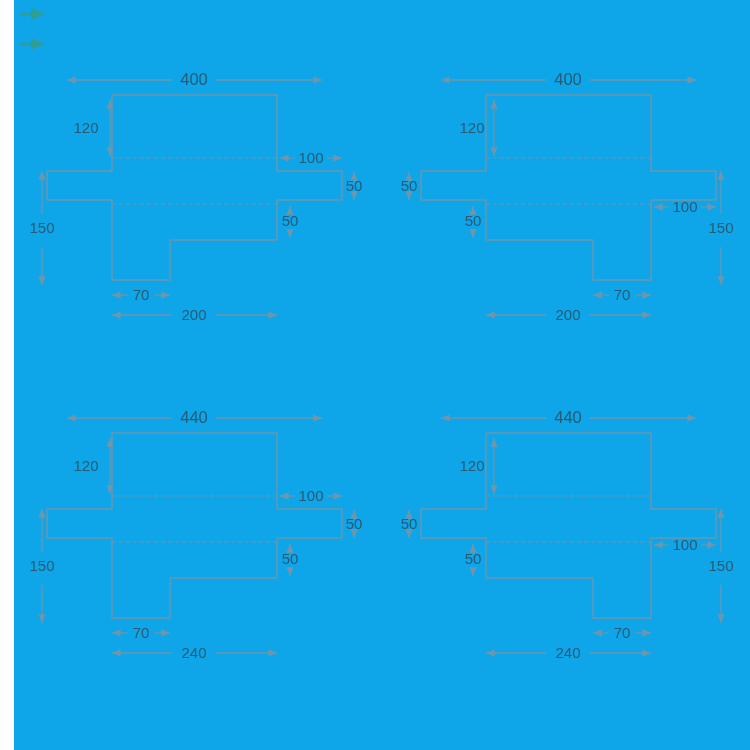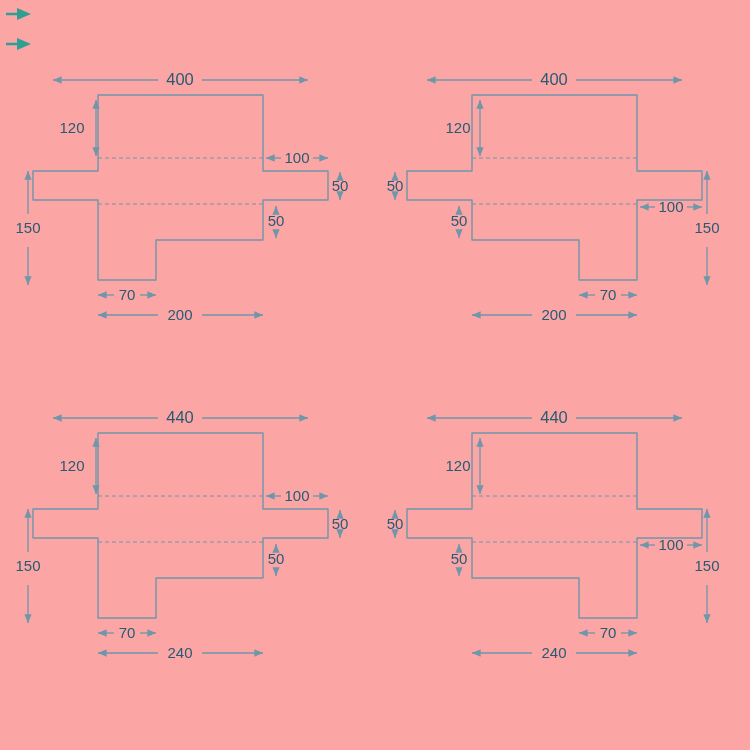--- a/index.html
+++ b/index.html
@@ -1,19 +1,19 @@
 <!DOCTYPE html>
 <html style="--line: #6f96ab; --text: #275b74; --teal: #2f9e93;"><head>
 <meta charset="utf-8">
 <style>
   :root { --line:#6f96ab; --text:#275b74; --teal:#2f9e93; }
   * { margin:0; padding:0; box-sizing:border-box; }
   html,body { width:750px; height:750px; }
   body { background:#ffffff; font-family:"Liberation Sans", sans-serif; position:relative; overflow:hidden; }
-  .page { position:absolute; inset:0; background:#fca5a5; }
+  .page { position:absolute; inset:0; background:#0ea5e9;margin-left:14px; }
   .defs { position:absolute; width:0; height:0; }
   .diagram { position:absolute; width:360px; height:300px; }
   .pos-tl { left:8px;  top:50px; }
   .pos-tr { left:382px; top:50px; }
   .pos-bl { left:8px;  top:388px; }
   .pos-br { left:382px; top:388px; }
   .dwg { width:100%; height:100%; display:block; }
   .outline { fill:none; stroke:var(--line); stroke-width:1.4; stroke-linejoin:round; }
   .dash { stroke:var(--line); stroke-width:1; stroke-dasharray:4 3; }
   .dl { stroke:var(--line); stroke-width:1.3; }

